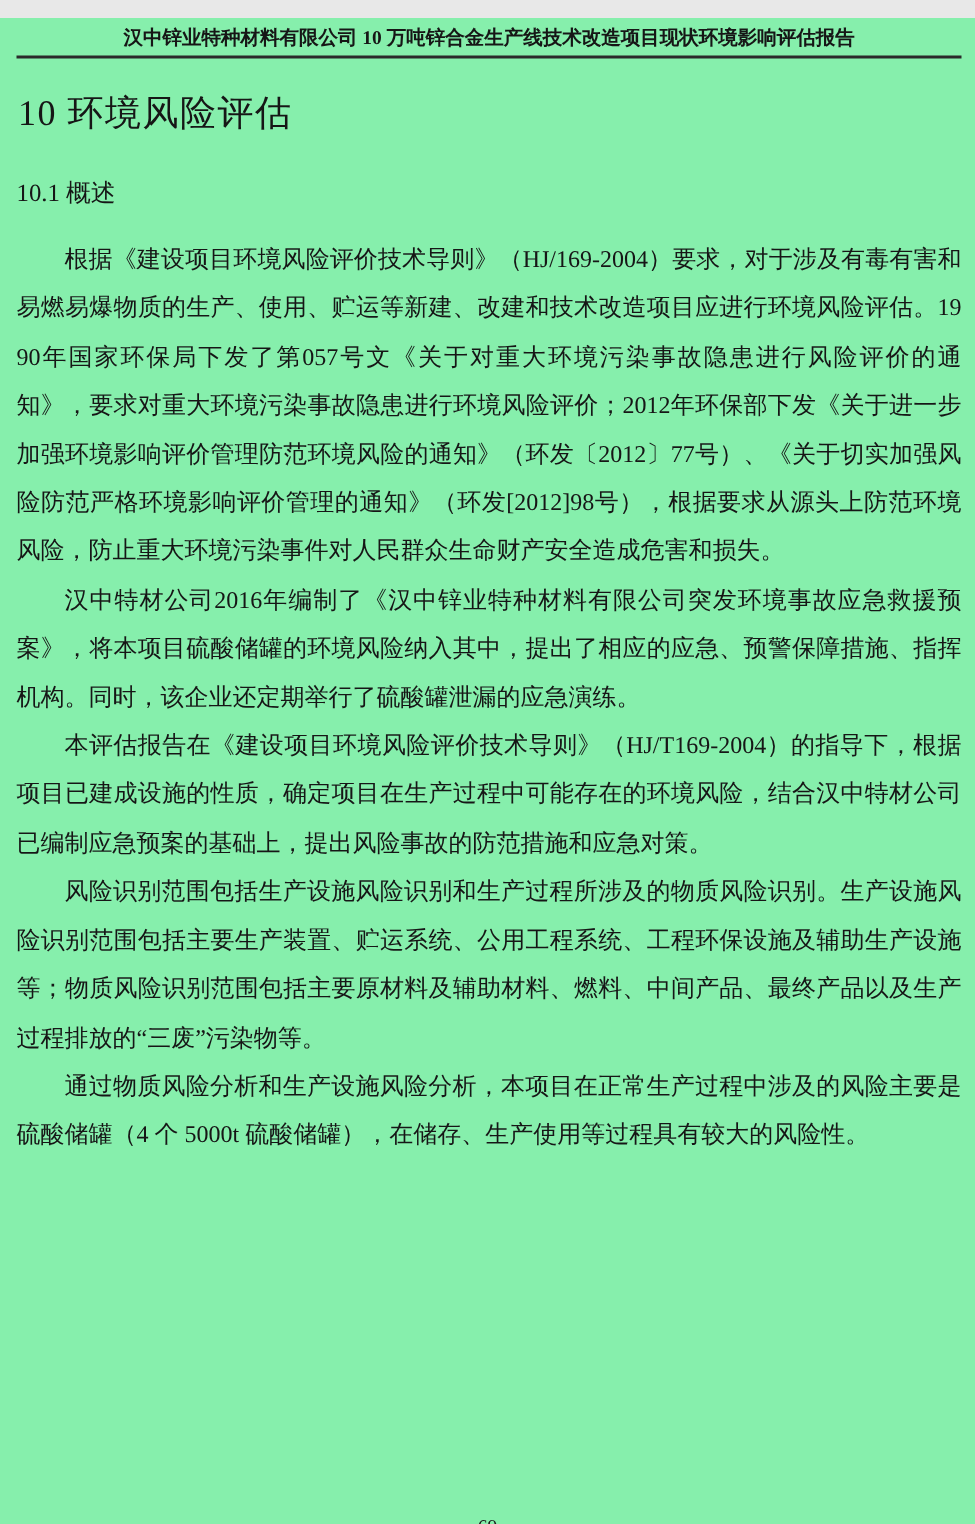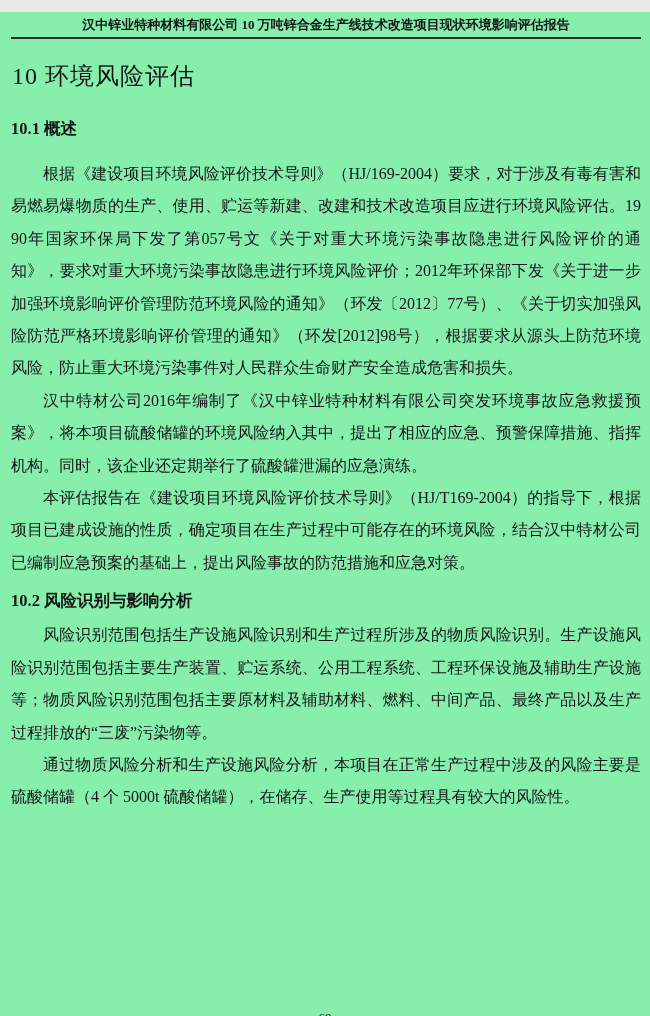--- a/index.html
+++ b/index.html
@@ -30,21 +30,21 @@
   }
   .chapter-title {
     font-size: 24px;
     font-weight: normal;
     line-height: 30px;
     letter-spacing: 1px;
     margin: 22px 0 0 1px;
   }
   .section-heading {
     font-size: 16.5px;
-    font-weight: bold;
+    font-weight: normal;
     line-height: 21px;
     margin: 0;
   }
   .section-heading.first {
     margin-top: 27px;
     margin-bottom: 19px;
   }
   .section-heading.second {
     margin-top: 11px;
     margin-bottom: 8px;
@@ -80,21 +80,20 @@
     <h1 class="chapter-title">10 环境风险评估</h1>
 
     <section>
       <h2 class="section-heading first">10.1 概述</h2>
       <p class="body-para">根据《建设项目环境风险评价技术导则》（HJ/169-2004）要求，对于涉及有毒有害和易燃易爆物质的生产、使用、贮运等新建、改建和技术改造项目应进行环境风险评估。1990年国家环保局下发了第057号文《关于对重大环境污染事故隐患进行风险评价的通知》，要求对重大环境污染事故隐患进行环境风险评价；2012年环保部下发《关于进一步加强环境影响评价管理防范环境风险的通知》（环发〔2012〕77号）、《关于切实加强风险防范严格环境影响评价管理的通知》（环发[2012]98号），根据要求从源头上防范环境风险，防止重大环境污染事件对人民群众生命财产安全造成危害和损失。</p>
       <p class="body-para">汉中特材公司2016年编制了《汉中锌业特种材料有限公司突发环境事故应急救援预案》，将本项目硫酸储罐的环境风险纳入其中，提出了相应的应急、预警保障措施、指挥机构。同时，该企业还定期举行了硫酸罐泄漏的应急演练。</p>
       <p class="body-para">本评估报告在《建设项目环境风险评价技术导则》（HJ/T169-2004）的指导下，根据项目已建成设施的性质，确定项目在生产过程中可能存在的环境风险，结合汉中特材公司已编制应急预案的基础上，提出风险事故的防范措施和应急对策。</p>
     </section>
 
     <section>
-      <h2 class="section-heading second">10.2 风险识别与影响分析</h2>
       <p class="body-para">风险识别范围包括生产设施风险识别和生产过程所涉及的物质风险识别。生产设施风险识别范围包括主要生产装置、贮运系统、公用工程系统、工程环保设施及辅助生产设施等；物质风险识别范围包括主要原材料及辅助材料、燃料、中间产品、最终产品以及生产过程排放的“三废”污染物等。</p>
       <p class="body-para">通过物质风险分析和生产设施风险分析，本项目在正常生产过程中涉及的风险主要是硫酸储罐（4 个 5000t 硫酸储罐），在储存、生产使用等过程具有较大的风险性。</p>
     </section>
 
   </main>
 
   <footer class="page-footer">69</footer>
 
 </div>
 

